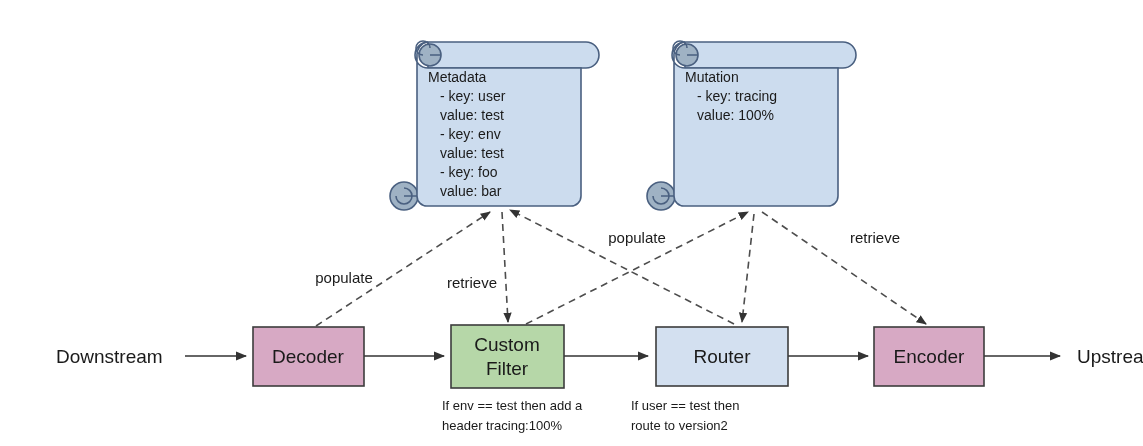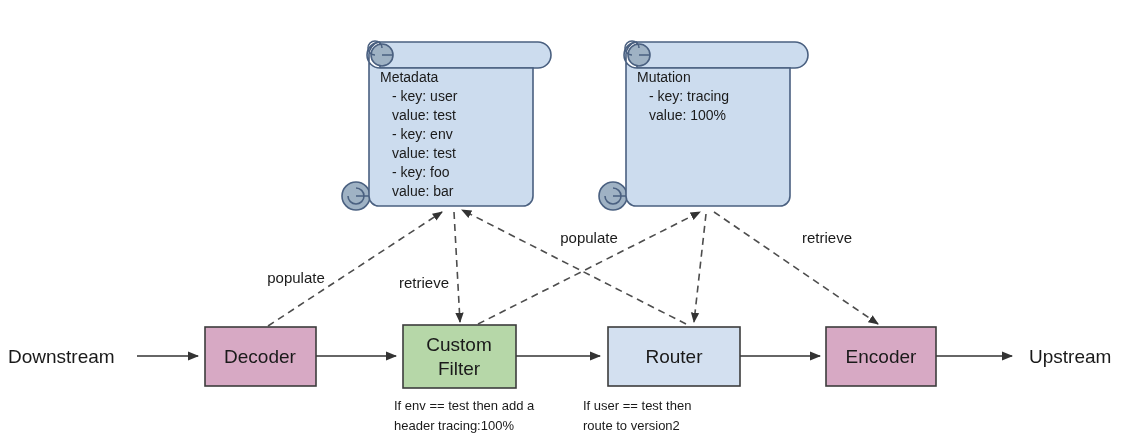--- a/index.html
+++ b/index.html
@@ -11,20 +11,21 @@
     width: 1143px;
     height: 446px;
     font-family: "Liberation Sans", sans-serif;
     color: #1a1a1a;
     overflow: hidden;
   }
   #diagram-root {
     position: relative;
     width: 958px;
     height: 446px;
+    margin-left: 48px;
   }
   svg.layer {
     position: absolute;
     left: 0;
     top: 0;
     width: 1143px;
     height: 446px;
   }
   .node-text {
     font-family: "Liberation Sans", sans-serif;

